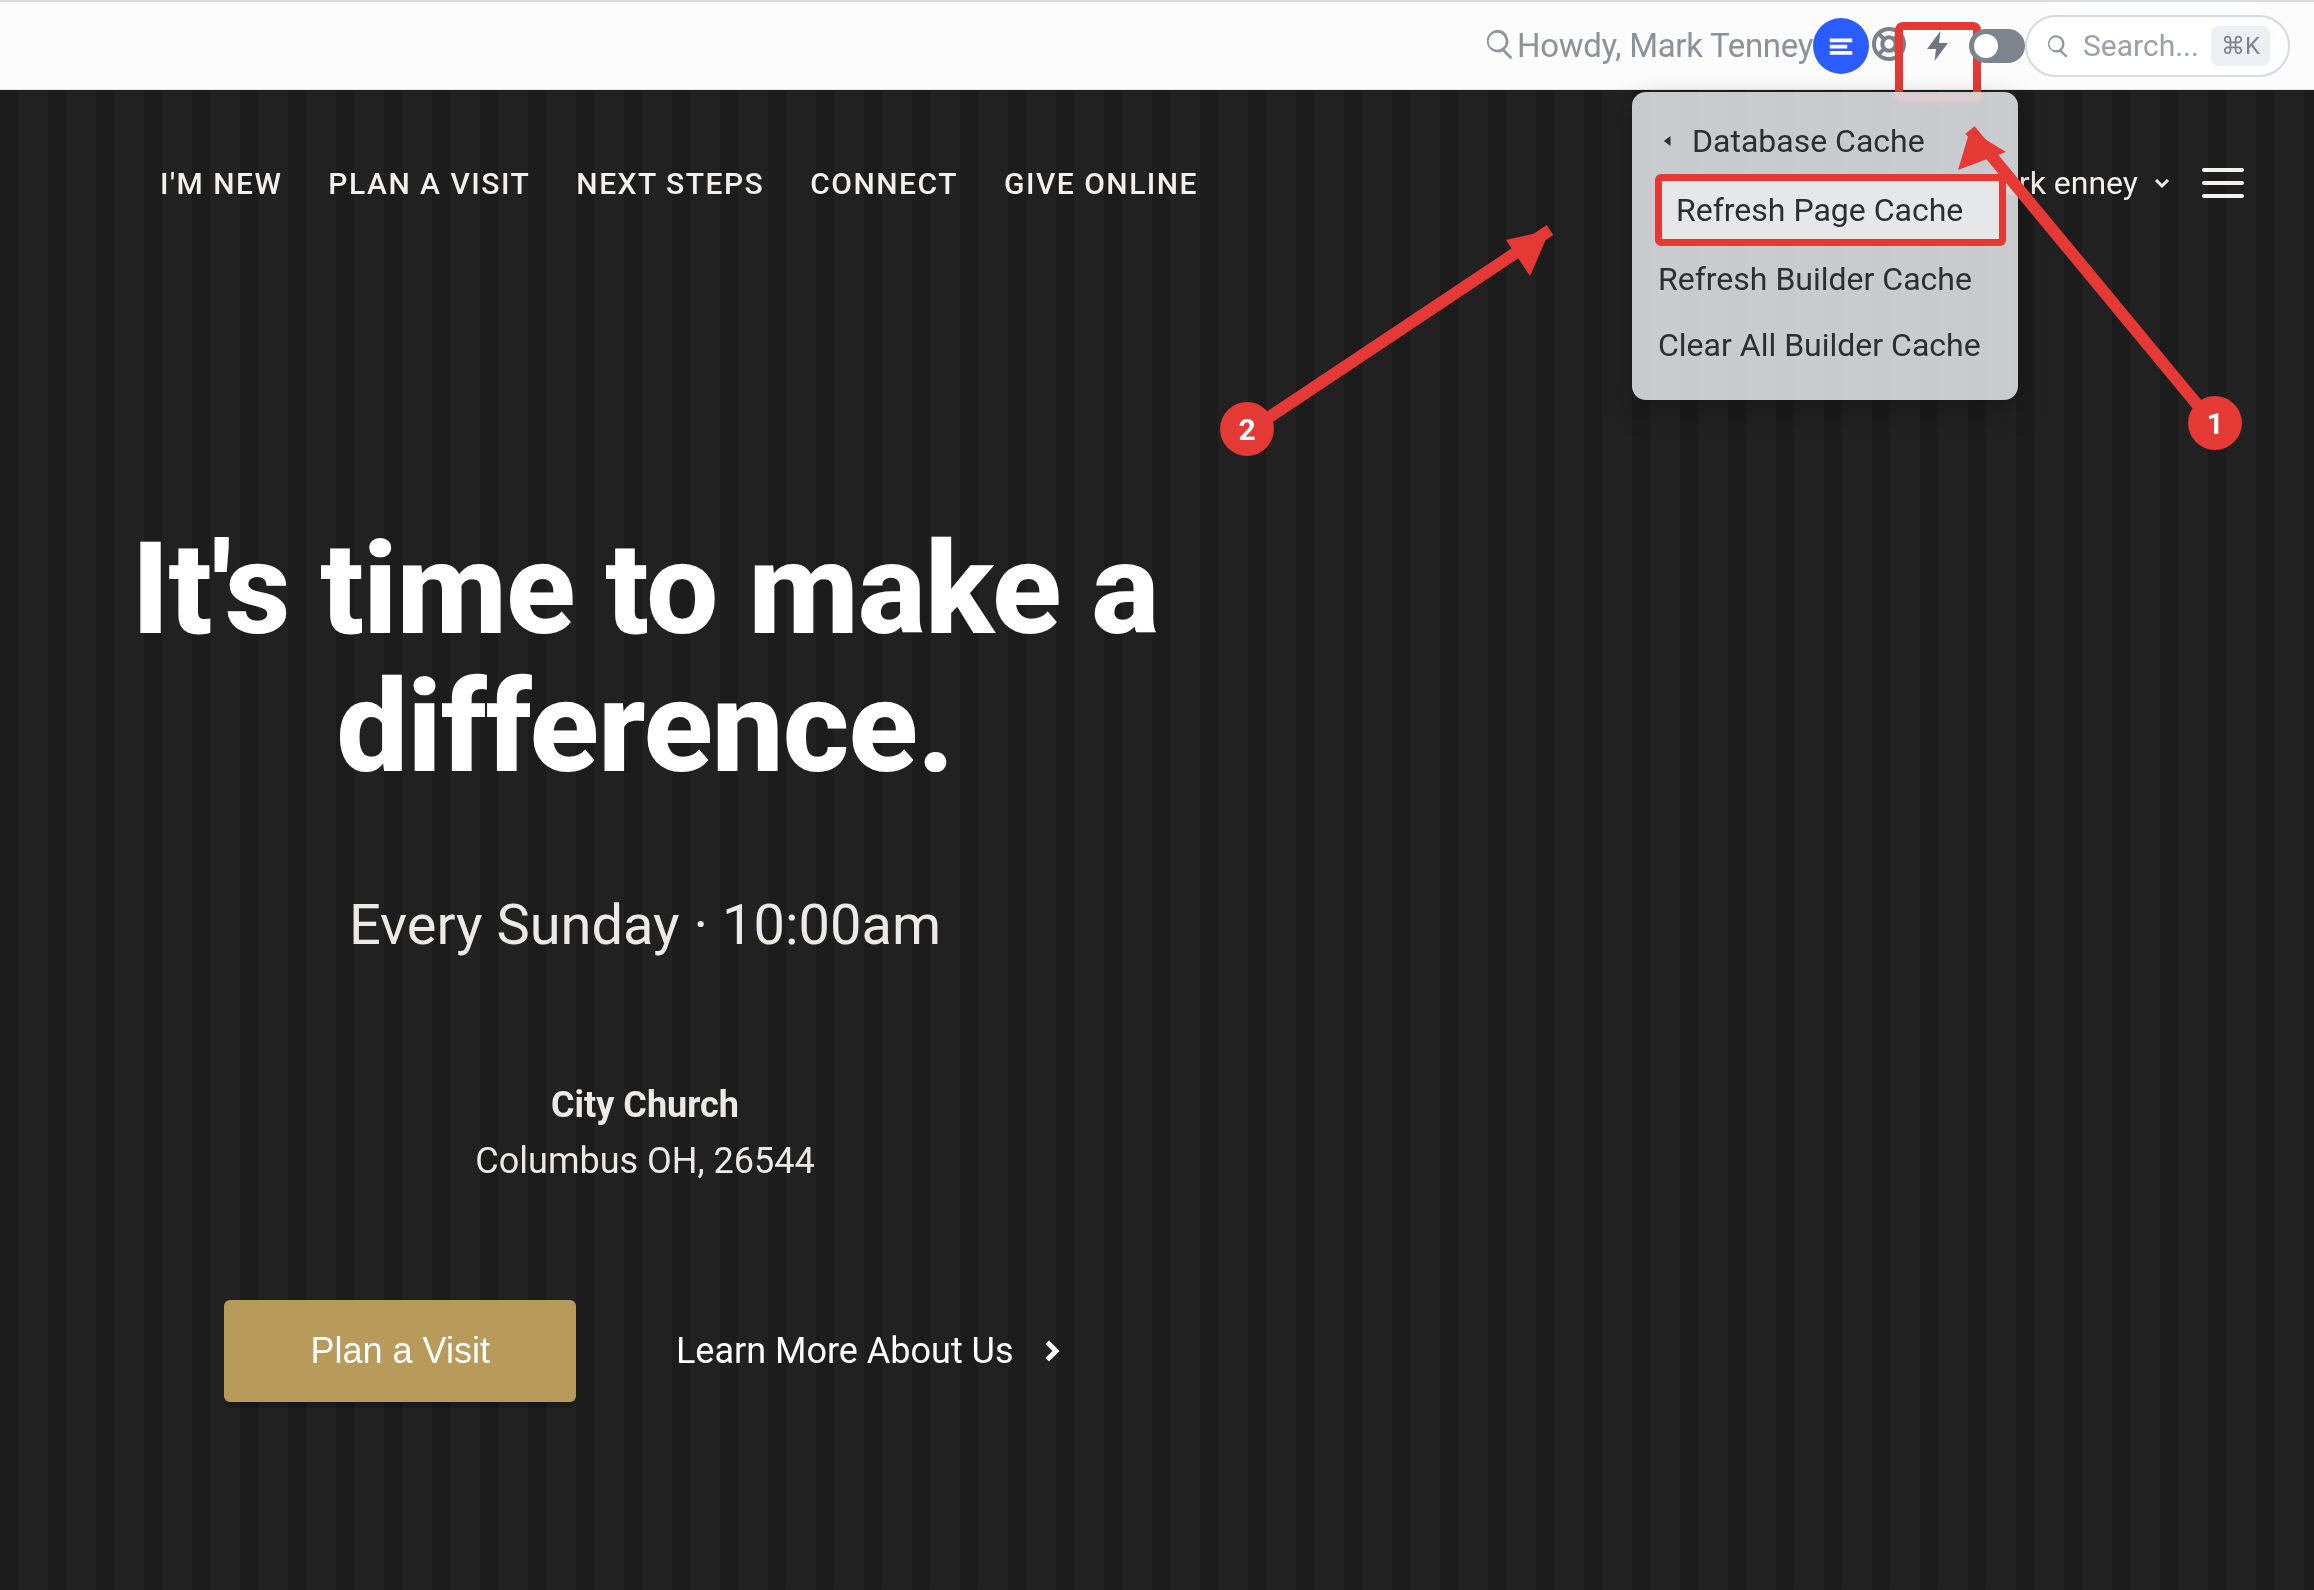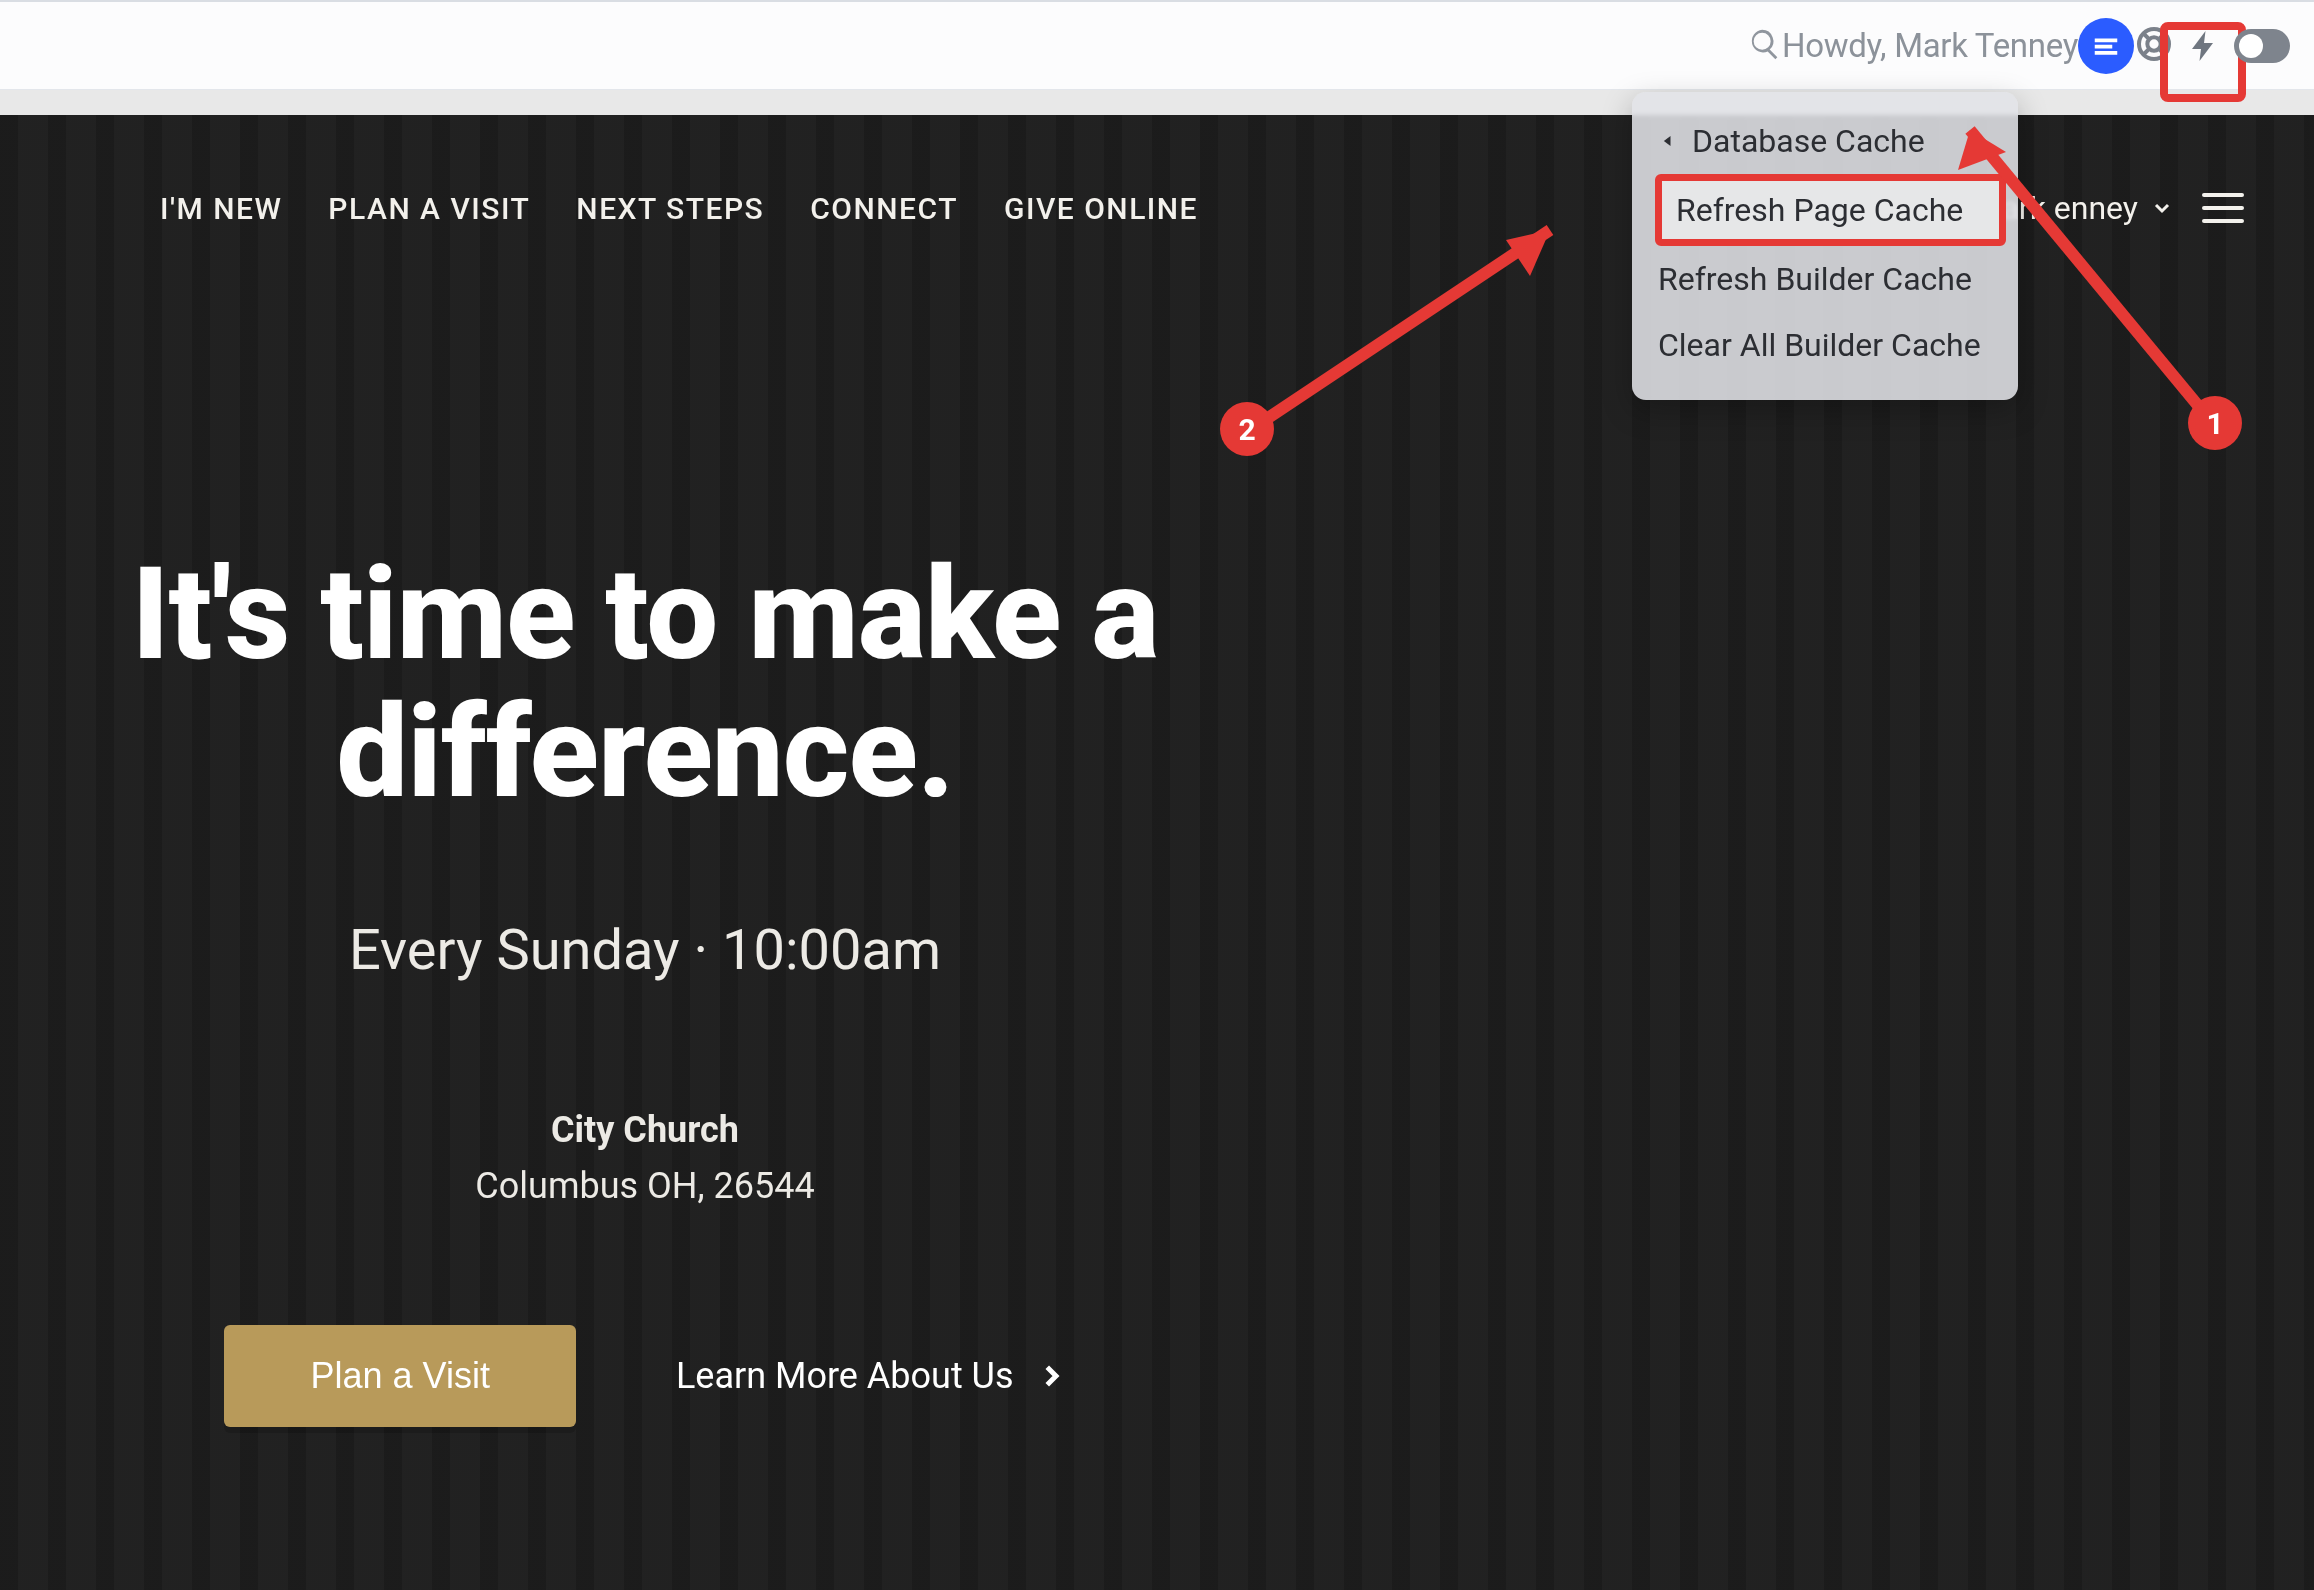--- a/index.html
+++ b/index.html
@@ -58,21 +58,20 @@
 
   
   .hero {
     position:absolute; top:90px; left:0; right:0; bottom:0;
     background:
       linear-gradient(180deg, rgba(20,20,20,0.65), rgba(20,20,20,0.65)),
       repeating-linear-gradient(90deg, #2a2a2a 0 18px, #3a3a3a 18px 48px),
       repeating-linear-gradient(0deg, #222 0 14px, #303030 14px 46px);
     background-color:#2a2a2a;
     color:#fff;
-    margin-top:25px;
   }
 
   
   .sitenav {
     position:absolute; top: 74px; left: 0; right:0;
     display:flex; align-items:center;
     padding: 0 70px 0 160px;
   }
   .sitenav-left { display:flex; gap: 46px; }
   .sitenav-left a {
@@ -165,20 +164,27 @@
           <line x1="18" y1="18" x2="14.8" y2="14.8"></line>
         </svg>
     </span>
     <span class="ab-cache" style="position:relative;">
       <span class="hl-cache" style="left:-14px;"></span>
       <svg viewBox="0 0 24 24">
           <path d="M13 2L4 14h6l-1 8 9-12h-6l1-8z" fill="#6f7680"></path>
         </svg>
     </span>
     <span class="ab-toggle"></span>
+    <span class="ab-searchbox">
+      <svg viewBox="0 0 24 24">
+          <path d="M10 2a8 8 0 015.3 13.9l5.4 5.4-1.4 1.4-5.4-5.4A8 8 0 1110 2zm0 2a6 6 0 100 12 6 6 0 000-12z"></path>
+        </svg>
+      <span class="ab-searchbox-ph">Search...</span>
+      <span class="ab-kbd">⌘K</span>
+    </span>
   </div>
 
   <div class="hero">
 
     <div class="sitenav">
       <div class="sitenav-left">
         <a>I'M NEW</a>
         <a>PLAN A VISIT</a>
         <a>NEXT STEPS</a>
         <a>CONNECT</a>

